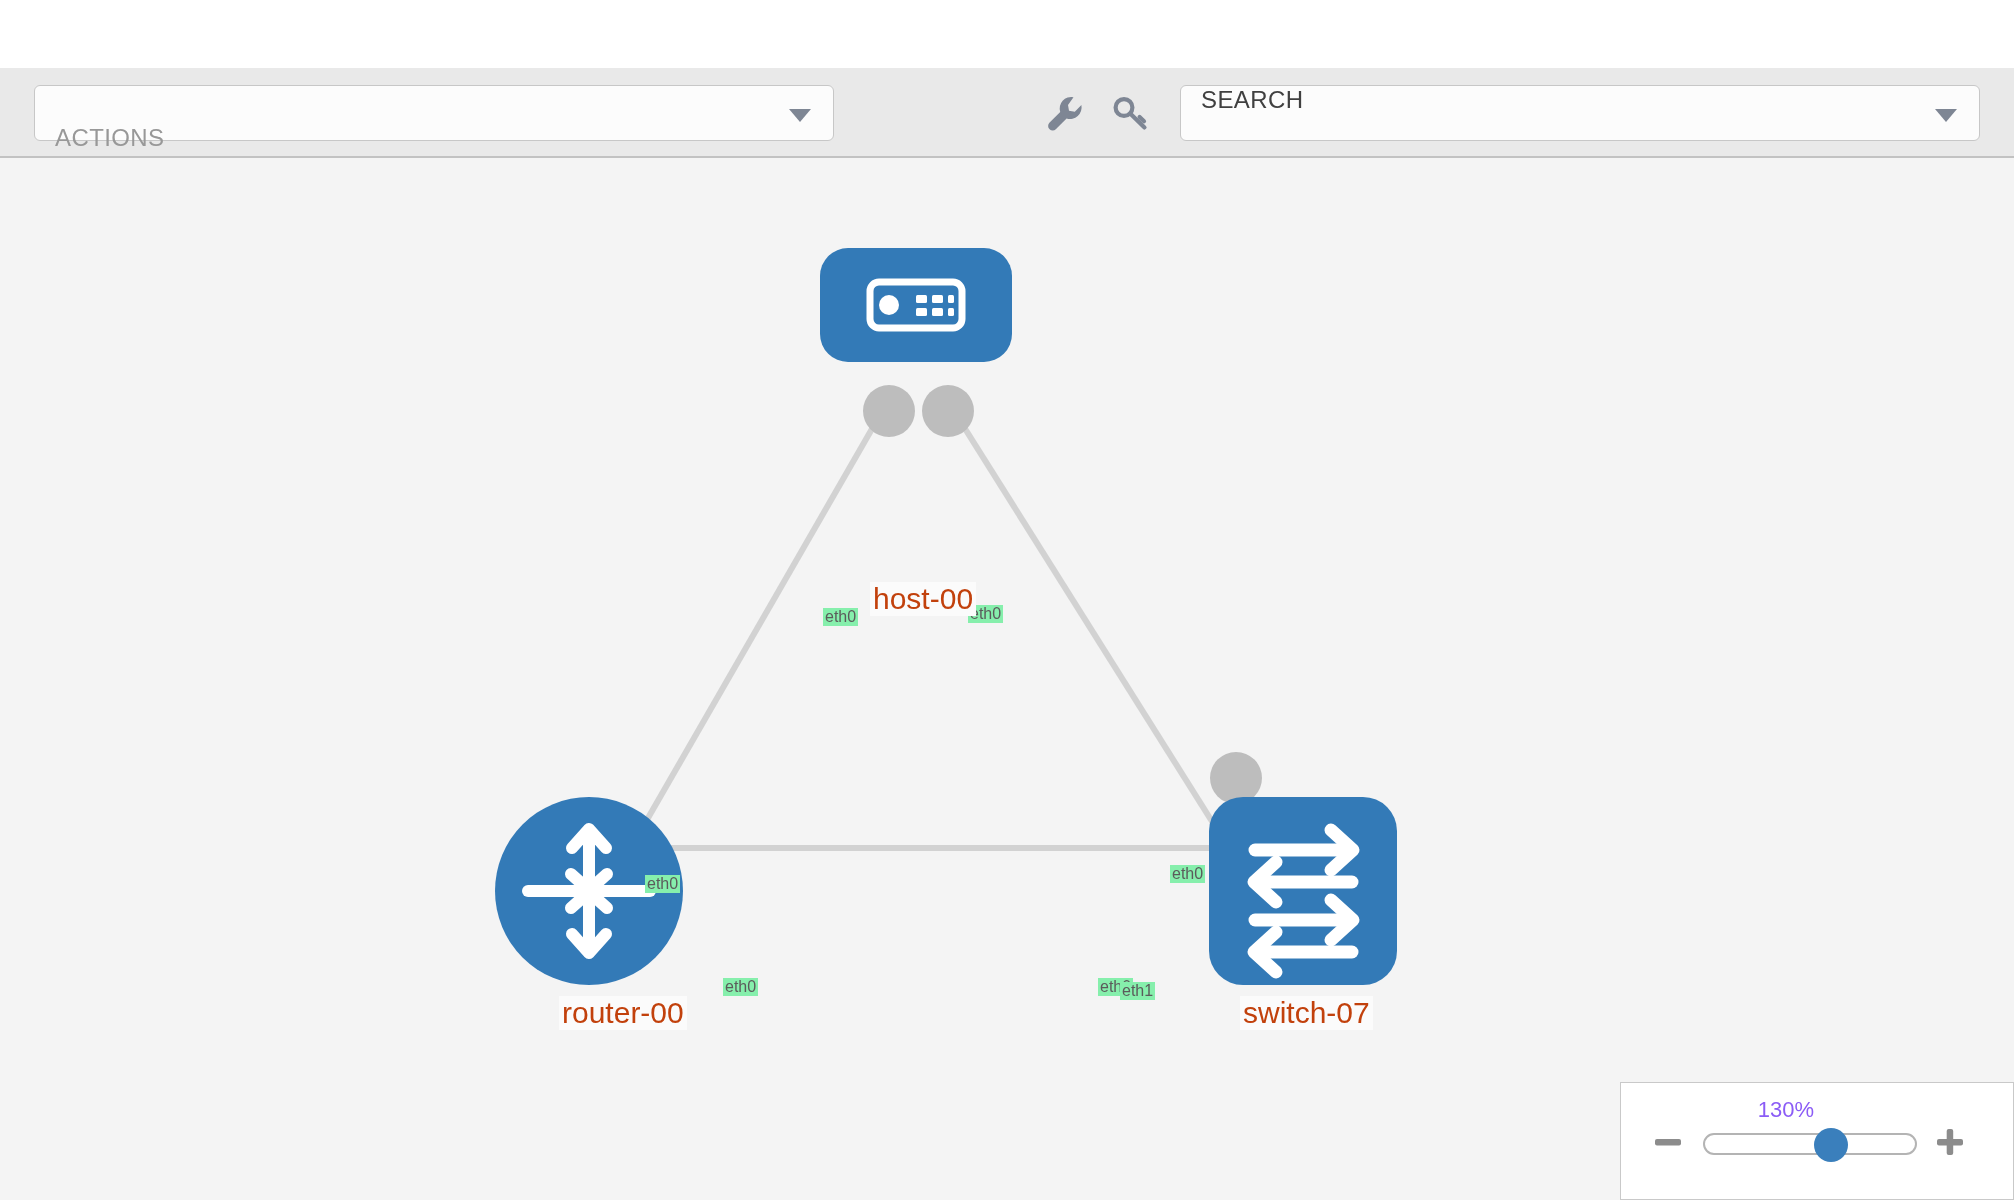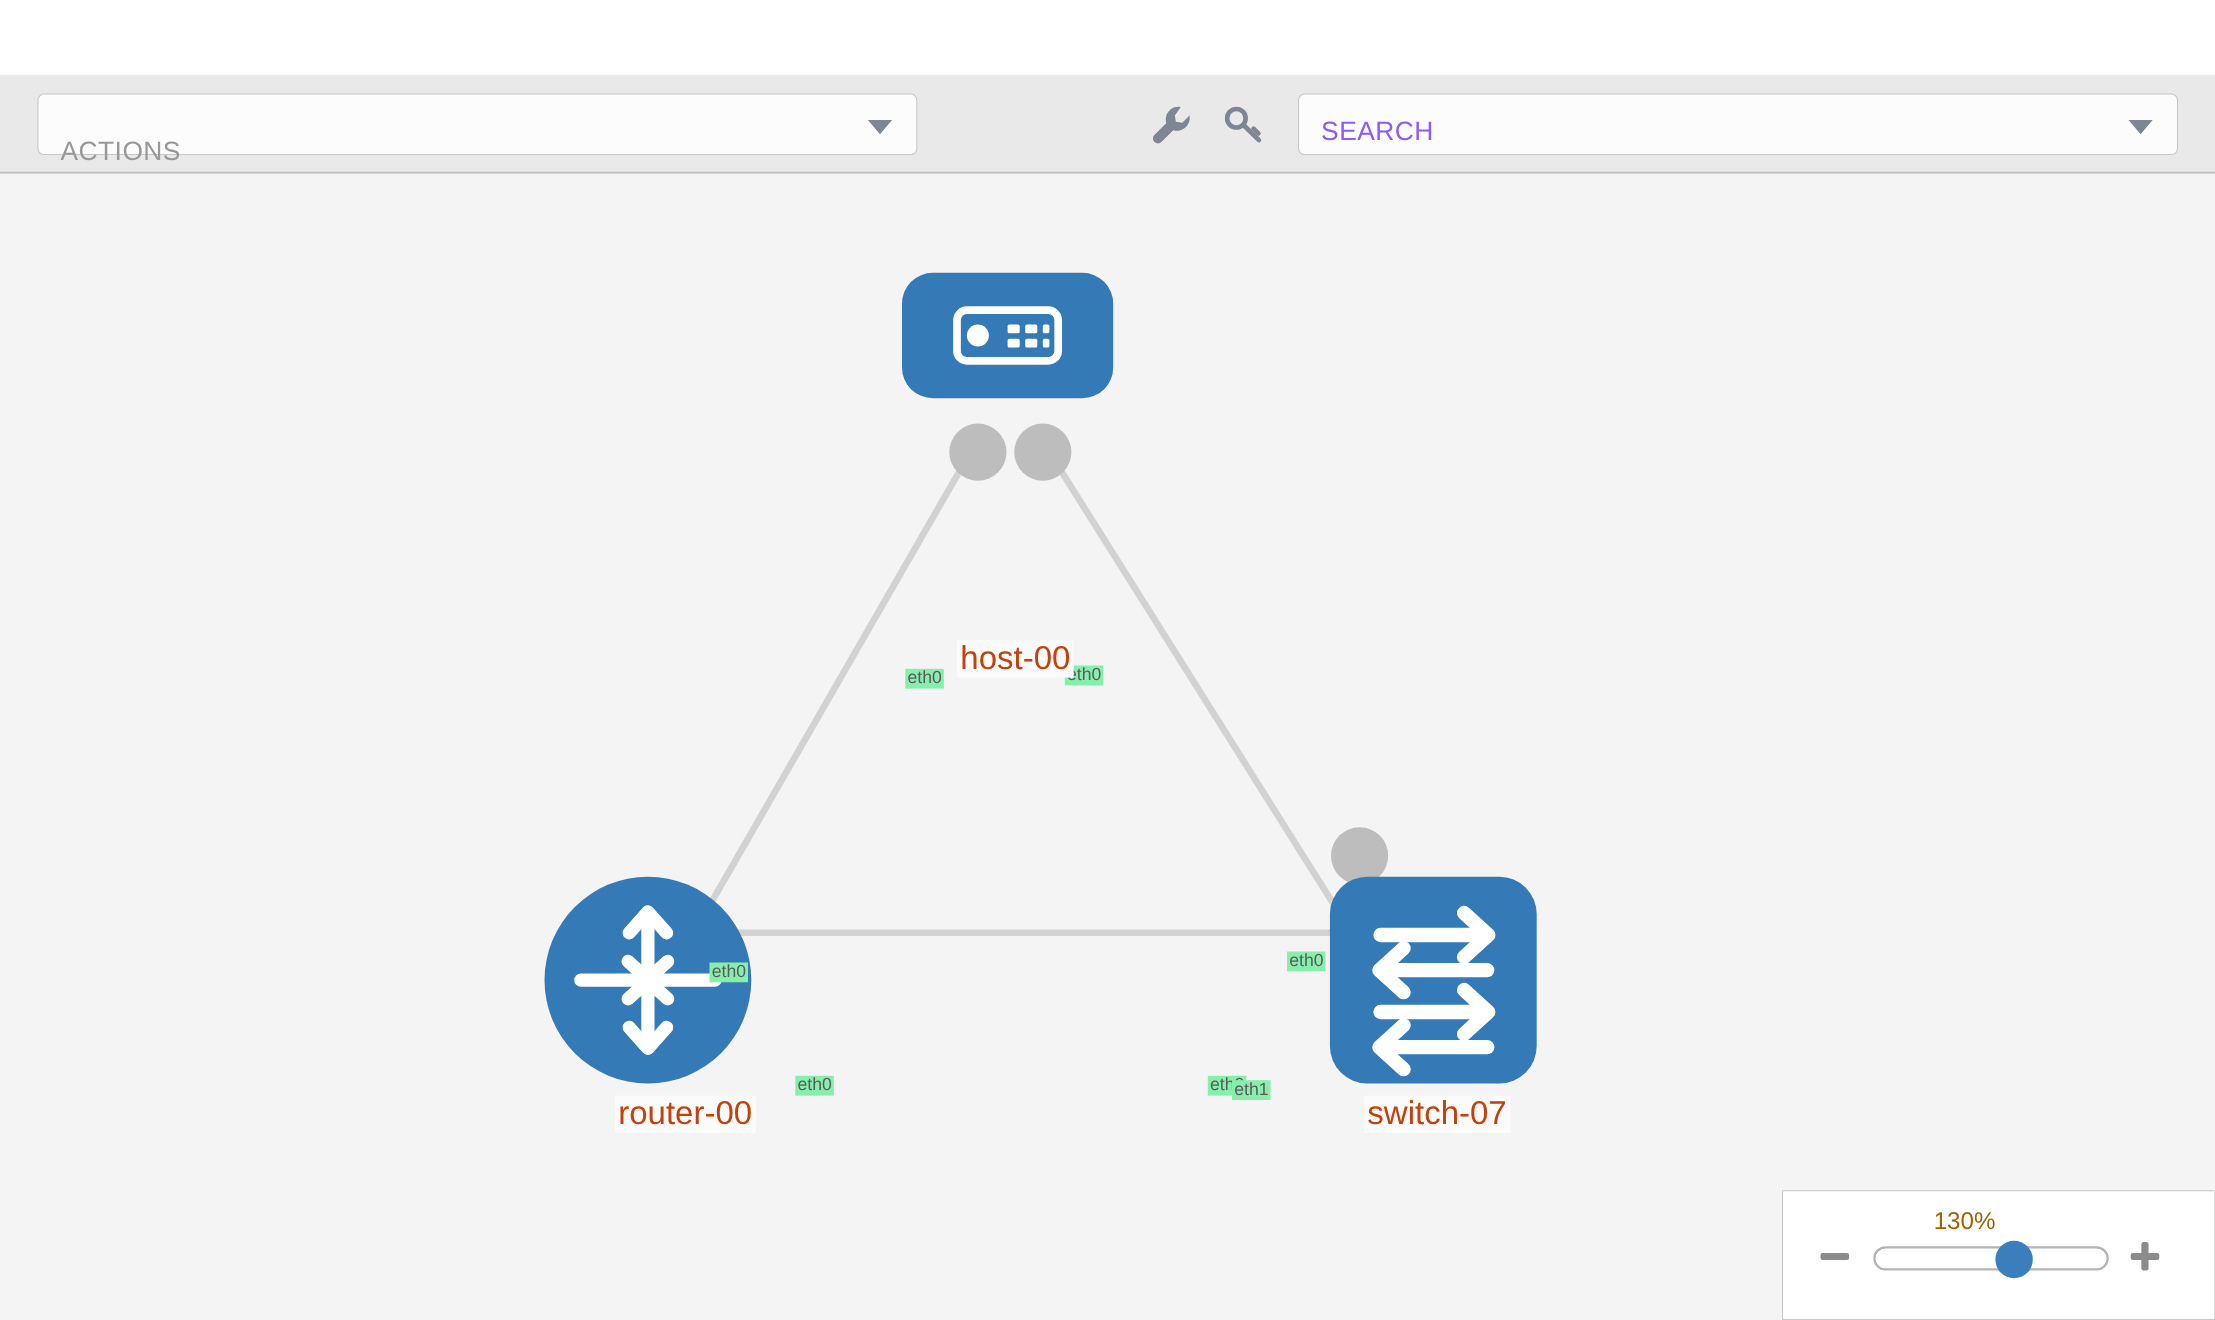--- a/index.html
+++ b/index.html
@@ -64,22 +64,22 @@
   .tool-icon.key    { left: 1108px; }
 
   .search-box {
     position: absolute; left: 1180px; top: 85px;
     width: 800px; height: 56px;
     background: #fcfcfc;
     border: 1px solid #c7c7c7; border-radius: 6px;
     cursor: text;
   }
   .search-label {
-    position: absolute; left: 20px; top: 20px;
-    font-size: 24px; color: #8b5cf6; letter-spacing: .4px;
+    position: absolute; left: 20px; top: 0;
+    font-size: 24px; color: #404040; letter-spacing: .4px;
   }
 
   
   .canvas {
     position: absolute; left: 0; top: 158px;
     width: 2014px; height: 1042px;
     background: #f4f4f4;
     overflow: hidden;
   }
   .topology-svg { position: absolute; left: 0; top: 0; }
@@ -102,21 +102,21 @@
 
   
   .zoom-panel {
     position: absolute; left: 1620px; top: 1082px;
     width: 394px; height: 118px;
     background: #ffffff;
     border: 1px solid #c9c9c9;
   }
   .zoom-value {
     position: absolute; left: 0; top: 14px; width: 330px;
-    text-align: center; font-size: 22px; color: #a16207;
+    text-align: center; font-size: 22px; color: #8b5cf6;
   }
   .zoom-minus, .zoom-plus {
     position: absolute; top: 42px; width: 34px; height: 34px;
     cursor: pointer;
   }
   .zoom-minus { left: 30px; }
   .zoom-plus  { left: 312px; }
   .zoom-track {
     position: absolute; left: 82px; top: 50px;
     width: 214px; height: 22px;

